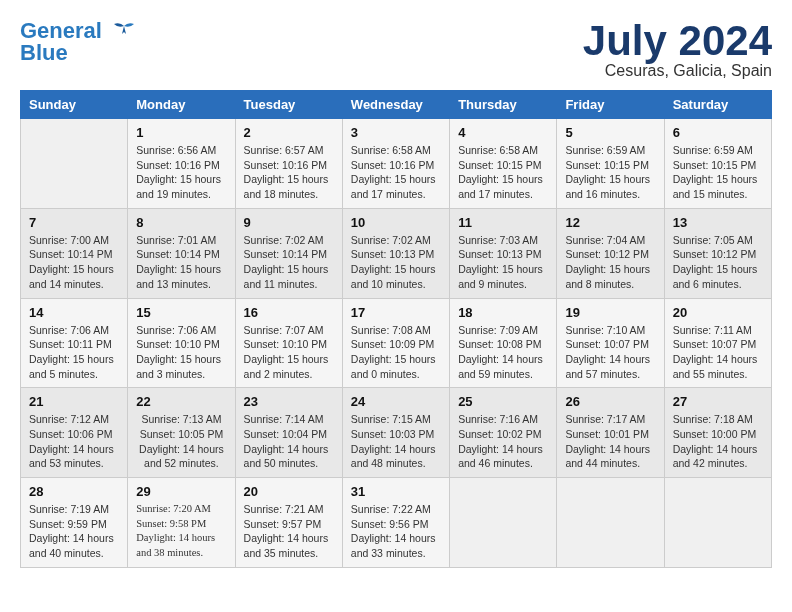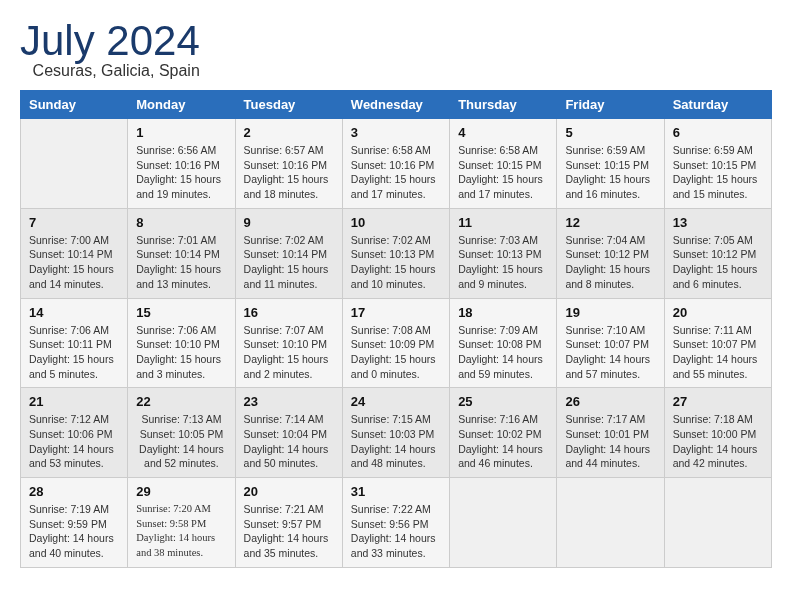--- a/index.html
+++ b/index.html
@@ -28,21 +28,21 @@
       line-height: 1;
     }
     .logo-text span {
       color: #2a7abf;
     }
     .title-block {
       text-align: right;
     }
     .month-title {
       font-size: 42px;
-      font-weight: normal;
+      font-weight: bold;
       color: #1a3a6b;
       line-height: 1;
     }
     .location {
       font-size: 16px;
       color: #333;
     }
     table {
       width: 100%;
       border-collapse: collapse;
@@ -84,20 +84,33 @@
       color: #333;
     }
     .empty-cell {
       background: #f0f0f0 !important;
     }
   </style>
 </head>
 <body>
 
 <div class="header">
+  <div class="logo">
+    <div style="display:flex;align-items:center;">
+      <span class="logo-text">
+        <span>General</span>
+        <svg width="28" height="20" viewBox="0 0 28 20" style="margin-left:2px;vertical-align:middle;">
+          <path d="M14 4 Q18 0 24 2 Q20 6 14 4Z" fill="#2a7abf"></path>
+          <path d="M14 4 Q10 0 4 2 Q8 6 14 4Z" fill="#1a5a9b"></path>
+          <path d="M14 4 L16 12 L14 10 L12 12 Z" fill="#1a5a9b"></path>
+        </svg>
+      </span>
+    </div>
+    <div style="font-size:22px;font-weight:bold;color:#2a7abf;line-height:1;">Blue</div>
+  </div>
   <div class="title-block">
     <div class="month-title">July 2024</div>
     <div class="location">Cesuras, Galicia, Spain</div>
   </div>
 </div>
 
 <table>
   <thead>
     <tr id="header-row">
     <th>Sunday</th>

